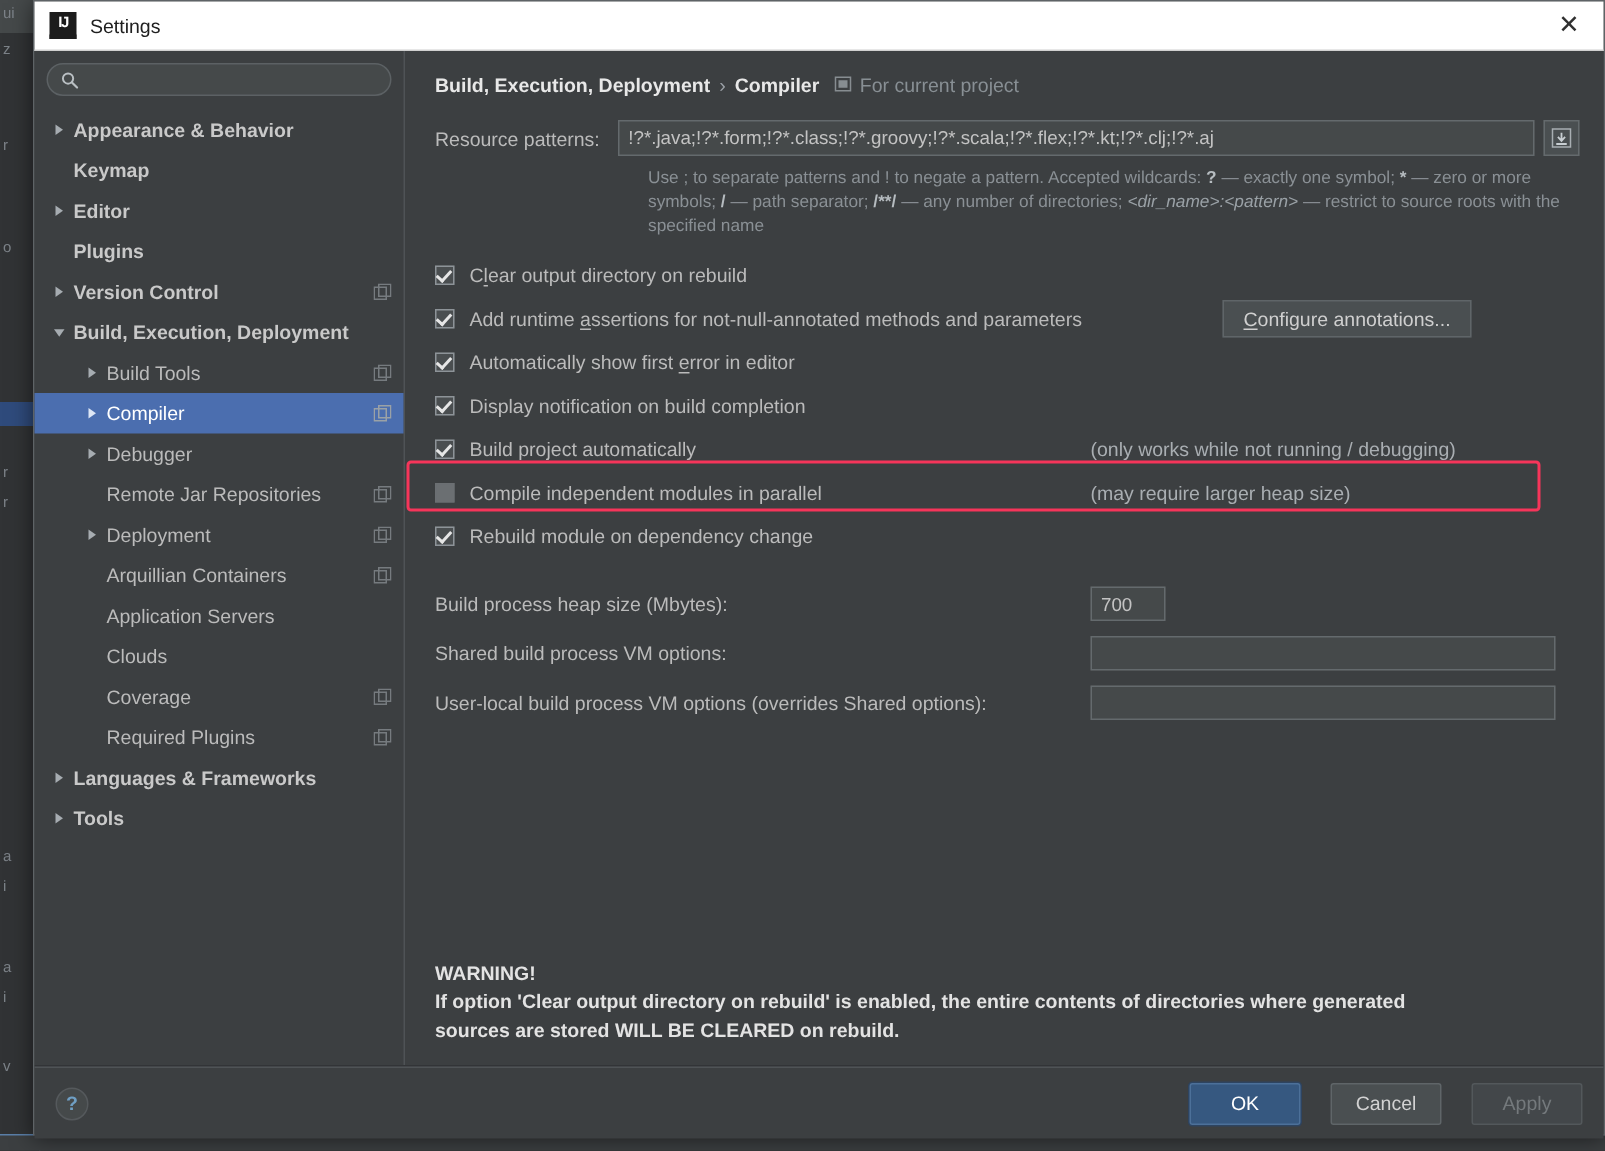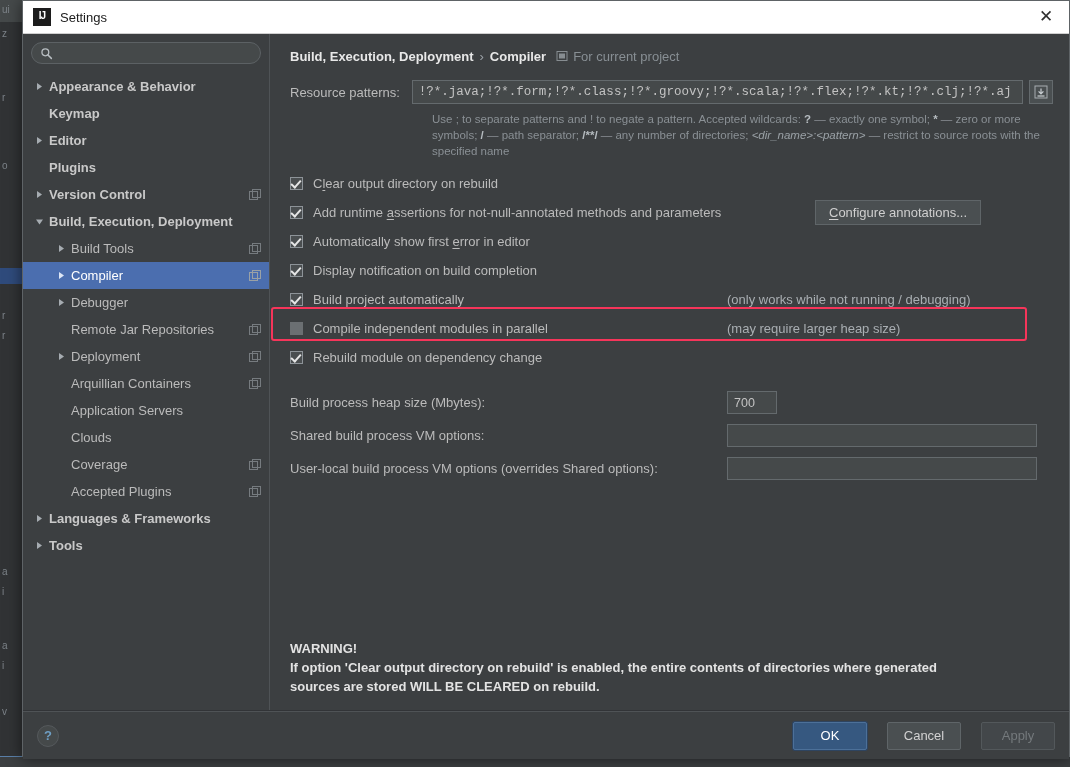--- a/index.html
+++ b/index.html
@@ -143,21 +143,21 @@
   
   #patterns-row {
     display: flex; align-items: center; margin-top: 14px;
   }
   #patterns-label { font-size: 13px; color: #bbbbbb; white-space: nowrap; }
   #patterns-field {
     flex: 1; margin-left: 12px; height: 24px;
     background: #45494a; border: 1px solid #646a6d;
     color: #c3c3c3; font-size: 12.5px;
     padding: 0 6px; box-sizing: border-box; outline: none;
-    font-family: Liberation Mono, monospace;
+    font-family: Liberation Sans, sans-serif;
   }
   #patterns-expand {
     width: 24px; height: 24px; margin-left: 6px; flex: none;
     background: #4a4f51; border: 1px solid #646a6d;
     display: flex; align-items: center; justify-content: center;
     cursor: pointer; box-sizing: border-box;
   }
   #patterns-help {
     margin: 7px 0 0 142px; font-size: 11.5px; color: #8a9095;
     line-height: 16px; max-width: 634px;
@@ -416,21 +416,21 @@
           <div class="tree-row level1">
             <span class="twisty"></span>
             <span class="tree-label">Coverage</span>
             <svg class="row-badge" viewBox="0 0 12 12">
               <rect x="0.5" y="2.5" width="8" height="8" fill="none" stroke="#9aa1a6"></rect>
               <rect x="3.5" y="0.5" width="8" height="8" fill="none" stroke="#9aa1a6"></rect>
             </svg>
           </div>
           <div class="tree-row level1">
             <span class="twisty"></span>
-            <span class="tree-label">Accepted Plugins</span>
+            <span class="tree-label">Required Plugins</span>
             <svg class="row-badge" viewBox="0 0 12 12">
               <rect x="0.5" y="2.5" width="8" height="8" fill="none" stroke="#9aa1a6"></rect>
               <rect x="3.5" y="0.5" width="8" height="8" fill="none" stroke="#9aa1a6"></rect>
             </svg>
           </div>
           <div class="tree-row level0 bold">
             <span class="twisty">
               <svg width="9" height="9" viewBox="0 0 9 9">
                 <path d="M2 1 L7 4.5 L2 8 Z" fill="#a6acb1"></path>
               </svg>

